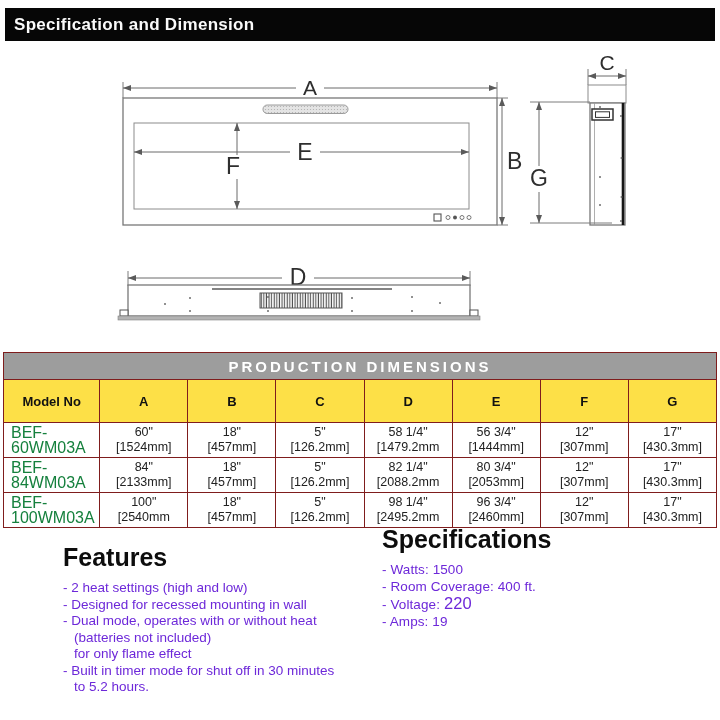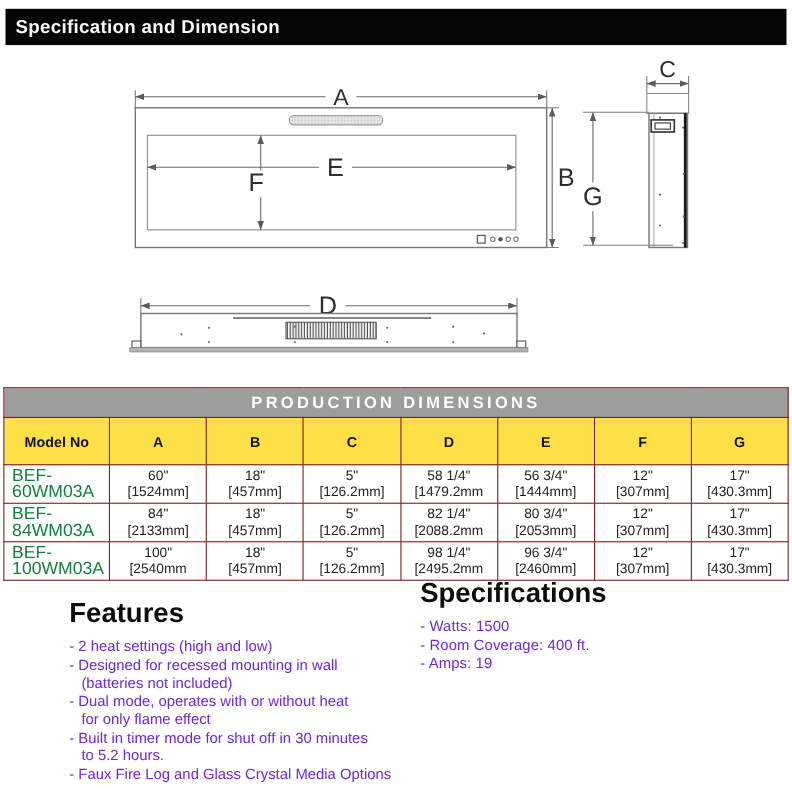--- a/index.html
+++ b/index.html
@@ -282,26 +282,28 @@
           <div>[430.3mm]</div>
         </td>
   </tr>
   </tbody>
 </table>
 
 <div class="features">
   <h3>Features</h3>
   <div class="tline">- 2 heat settings (high and low)</div>
   <div class="tline">- Designed for recessed mounting in wall</div>
+  <div class="tline">- Dual mode, operates with or without heat</div>
   <div class="tline cont">(batteries not included)</div>
-  <div class="tline">- Dual mode, operates with or without heat</div>
   <div class="tline cont">for only flame effect</div>
   <div class="tline">- Built in timer mode for shut off in 30 minutes</div>
   <div class="tline cont">to 5.2 hours.</div>
-  <div class="tline">- Faux Fire Log and Glass Crystal Media Options</div>
 </div>
 
 <div class="specs">
   <h3>Specifications</h3>
   <div class="tline">- Watts: 1500</div>
   <div class="tline">- Room Coverage: 400 ft.</div>
+  <div class="tline">
+    <span>- Voltage:</span><span class="big-val">220</span>
+  </div>
   <div class="tline">- Amps: 19</div>
 </div>
 
 </body></html>

